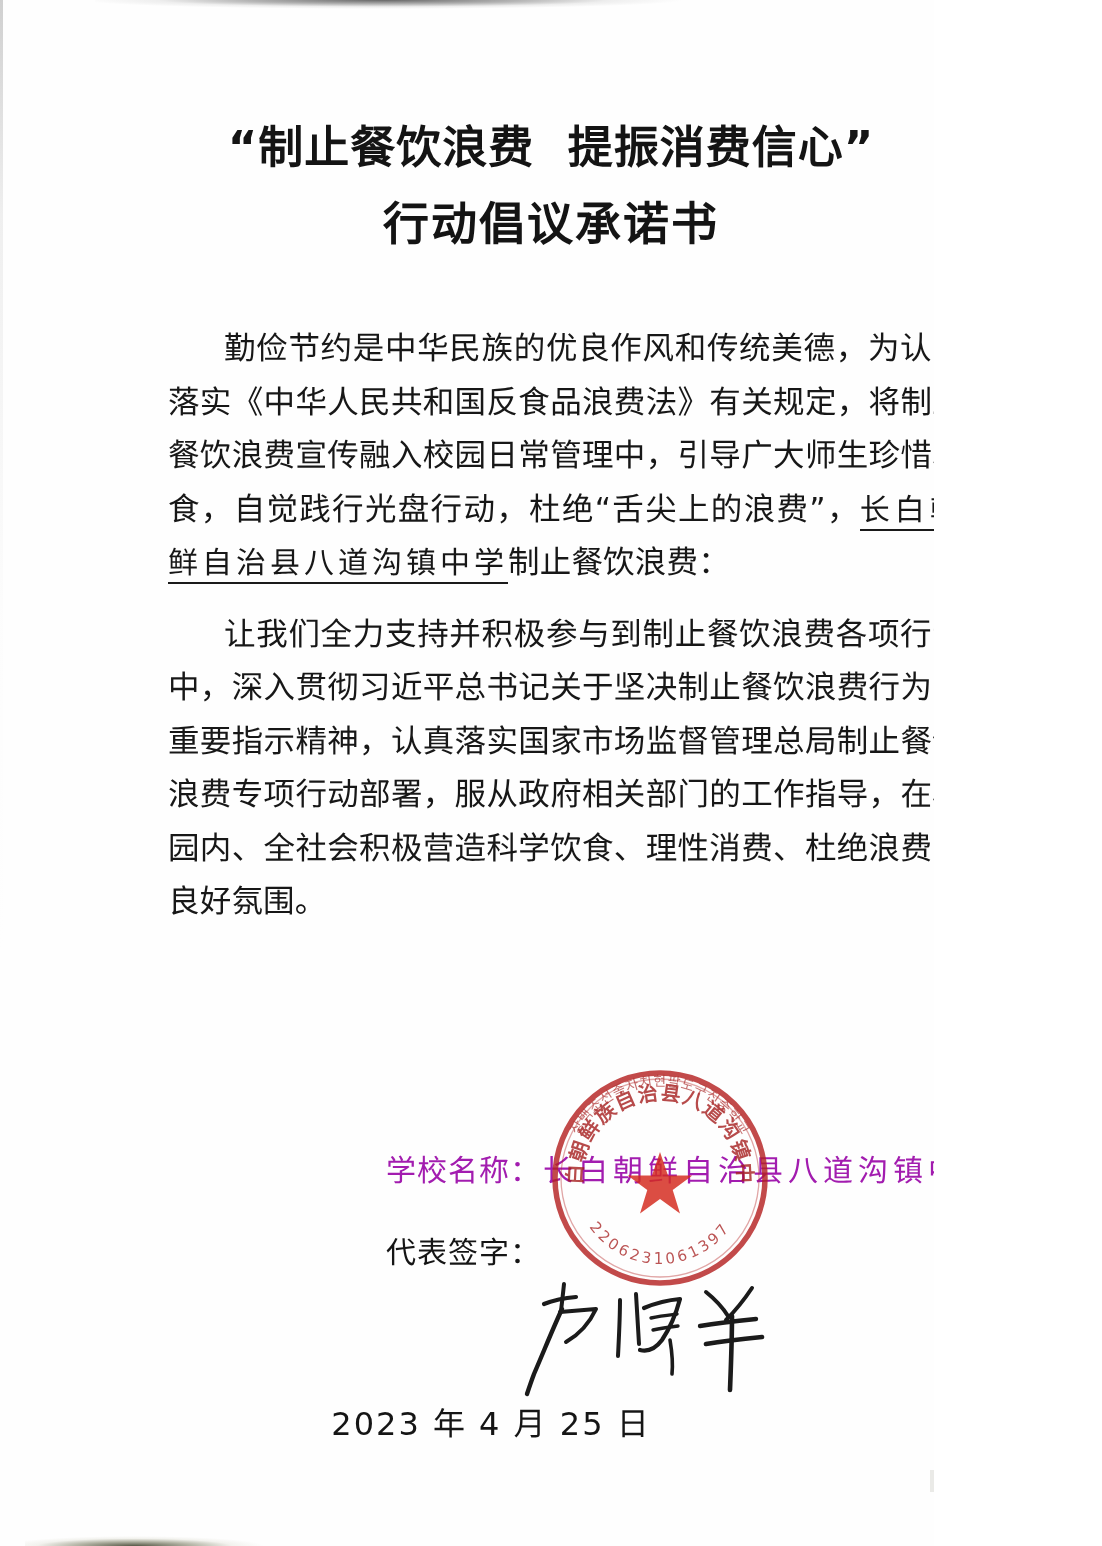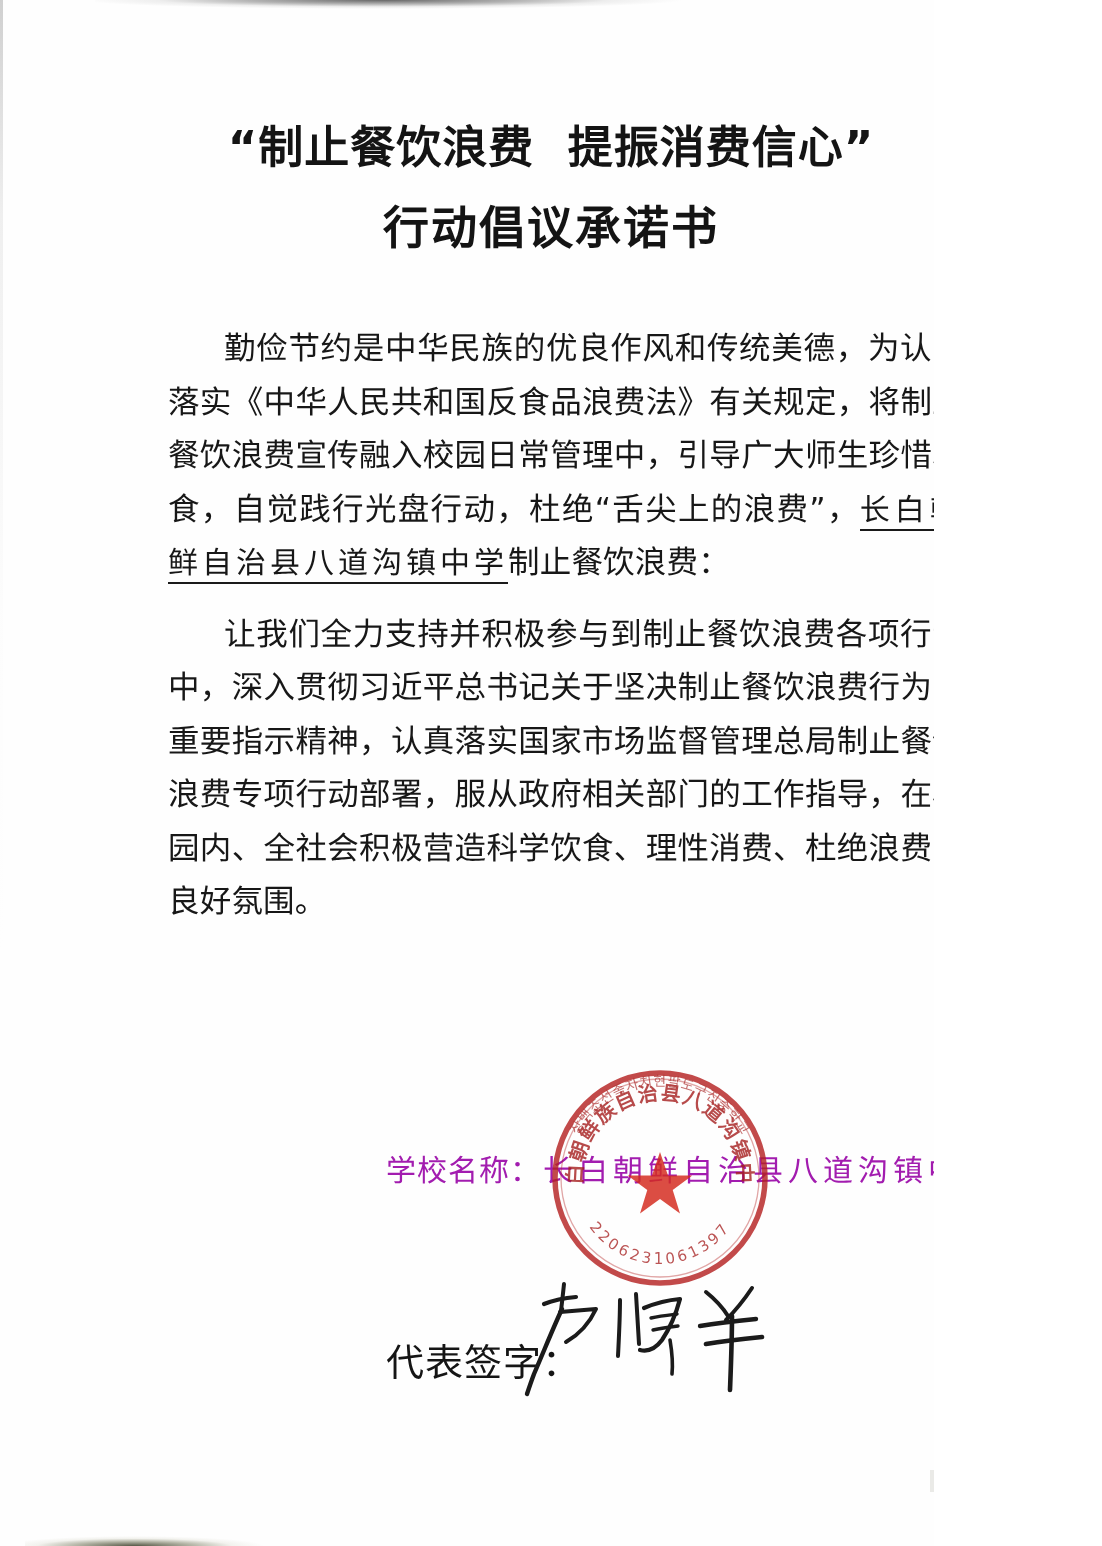--- a/index.html
+++ b/index.html
@@ -79,20 +79,21 @@
     font-weight: bold;
     font-size: 45px;
     line-height: 80px;
     color: #141414;
     letter-spacing: 1px;
     white-space: pre;
   }
   .doc-title-line.second {
     font-size: 46px;
     letter-spacing: 2px;
+    font-family: Liberation Mono, monospace;
   }
 
   
   .body-block {
     position: absolute;
     left: 168px;
     top: 322px;
     width: 796px;
   }
   .para {
@@ -138,24 +139,24 @@
     letter-spacing: 1px;
   }
   .sign-value {
     font-family: "DejaVu Serif", "Liberation Serif", serif;
     letter-spacing: 5px;
     margin-left: 2px;
   }
   .sign-row-2 {
     position: absolute;
     left: 386px;
-    top: 1332px;
+    top: 1228px;
     display: flex;
     align-items: center;
-    font-size: 38px;
+    font-size: 30px;
     color: #151515;
     white-space: nowrap;
   }
 
   
   .signature-svg {
     position: absolute;
     left: 520px;
     top: 1278px;
     width: 250px;
@@ -273,14 +274,17 @@
       <path d="M 150,62 C 152,74 153,86 152,96" stroke-width="3.6"></path>
 
       <path d="M 186,14 C 196,22 203,30 208,38" stroke-width="4.0"></path>
       <path d="M 232,10 C 224,22 216,32 206,42" stroke-width="4.0"></path>
       <path d="M 180,48 C 198,45 216,43 236,41" stroke-width="4.4"></path>
       <path d="M 186,66 C 204,63 222,61 242,59" stroke-width="4.6"></path>
       <path d="M 212,38 C 212,62 211,86 210,112" stroke-width="4.6"></path>
     </g>
   </svg>
 
+  <div class="date-row">
+    <span class="date-text">2023 年 4 月 25 日</span>
+  </div>
 
 </div>
 
 </body></html>

